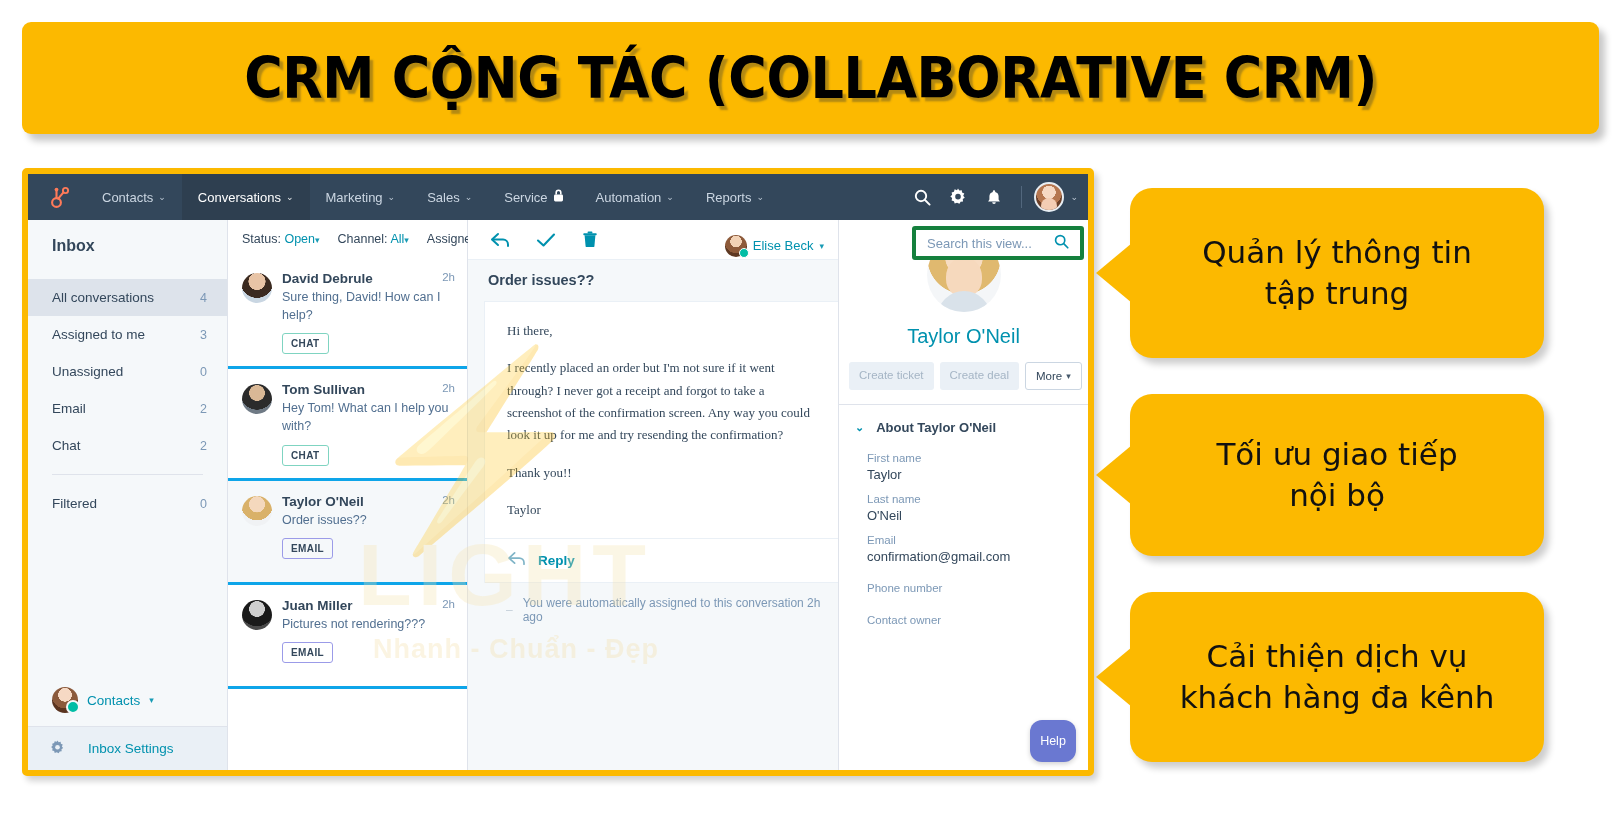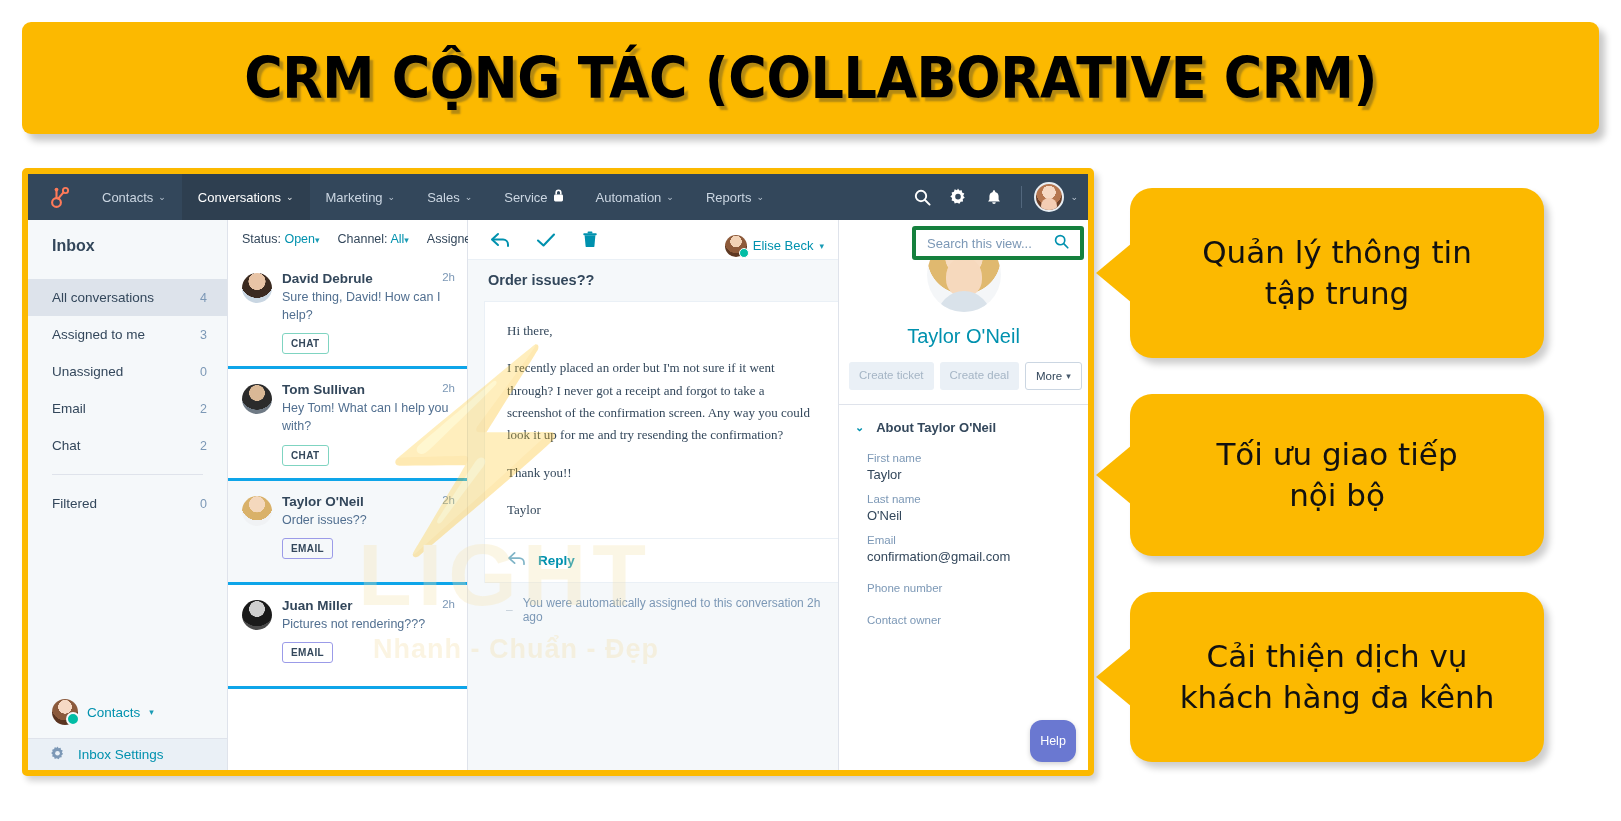--- a/index.html
+++ b/index.html
@@ -110,22 +110,22 @@
     width: 26px; height: 26px; border-radius:50%; position:relative;
     background: radial-gradient(circle at 50% 30%, #f6d9c4 0 30%, #8b5a3c 31% 60%, #5a3420 61% 100%);
     overflow: visible;
   }
   .avail-avatar::after{
     content:''; position:absolute; right:-2px; bottom:-1px; width:10px; height:10px;
     border-radius:50%; background:#00BDA5; border:2px solid #F5F8FA;
   }
   .avail-text { color:#0091AE; font-size:13.5px; }
   .settings-row {
-    height: 32px; background:#EAF0F6; border-top:1px solid #DFE3EB;
-    display:flex; align-items:center; gap:13px; padding-left: 22px;
+    height: 44px; background:#EAF0F6; border-top:1px solid #DFE3EB;
+    display:flex; align-items:center; gap:23px; padding-left: 22px;
     color:#0091AE; font-size:13.5px;
   }
 
   
   .midcol { width: 240px; border-right:1px solid #DFE3EB; display:flex; flex-direction:column; background:#fff; }
   .filterbar {
     height: 38px; display:flex; align-items:center; gap:18px;
     padding-left: 14px; font-size: 12.5px; color:#33475B; white-space:nowrap;
   }
   .conv-list { flex:1; overflow:hidden; }

